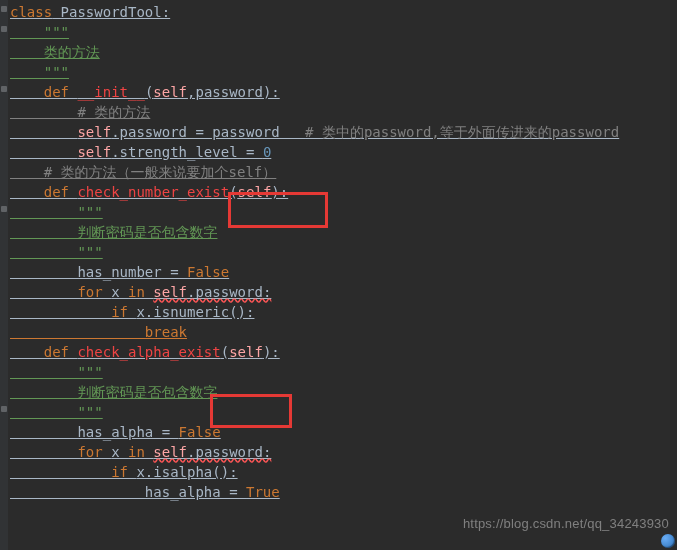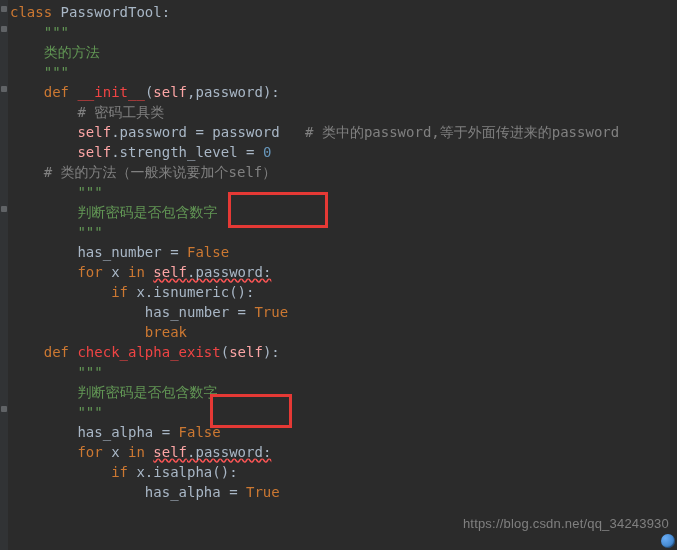--- a/index.html
+++ b/index.html
@@ -11,21 +11,21 @@
       width: 677px;
       height: 550px;
       overflow: hidden;
       position: relative;
     }
     .editor {
       padding: 2px 0 0 10px;
       position: relative;
       color: #a9b7c6;
     }
-    .line { white-space: pre; position: relative; }
+    .line { white-space: pre; position: relative; text-decoration: underline; }
     .kw { color: #cc7832; }
     .fn { color: #ef4444; }
     .cls { color: #a9b7c6; }
     .self { color: #fca5a5; }
     .param { color: #a9b7c6; }
     .docstr { color: #629755; font-style: normal; }
     .cmt { color: #808080; }
     .num { color: #6897bb; }
     .bool { color: #cc7832; }
     .wavy-red { text-decoration: underline wavy #ff5555; text-decoration-skip-ink: none; }
@@ -82,32 +82,32 @@
   <div class="fold-dot" style="top:406px"></div>
 </div>
 
 <div class="editor">
 
 <div class="line"><span class="kw">class</span><span class="cls"> PasswordTool:</span></div>
 <div class="line docstr">    """</div>
 <div class="line docstr">    类的方法</div>
 <div class="line docstr">    """</div>
 <div class="line"><span class="kw">    def </span><span class="fn">__init__</span><span>(</span><span class="self">self</span><span class="param">,password):</span></div>
-<div class="line cmt">        # 密码工具类</div>
+<div class="line cmt">        # 类的方法</div>
 <div class="line"><span>        </span><span class="self">self</span><span>.password = password   </span><span class="cmt"># 类中的password,等于外面传进来的password</span></div>
 <div class="line"><span>        </span><span class="self">self</span><span>.strength_level = </span><span class="num">0</span></div>
 <div class="line"></div>
 <div class="line cmt">    # 类的方法（一般来说要加个self）</div>
+<div class="line"><span class="kw">    def </span><span class="fn">check_number_exist</span><span>(</span><span class="self">self</span><span>):</span></div>
 <div class="line docstr">        """</div>
 <div class="line docstr">        判断密码是否包含数字</div>
 <div class="line docstr">        """</div>
 <div class="line"><span>        has_number = </span><span class="bool">False</span></div>
 <div class="line"><span class="kw">        for </span><span>x </span><span class="kw">in </span><span class="self wavy-red">self</span><span class="wavy-red">.password:</span></div>
 <div class="line"><span class="kw">            if </span><span>x.isnumeric():</span></div>
-<div class="line"><span>                has_number = </span><span class="bool">True</span></div>
 <div class="line kw">                break</div>
 <div class="line"></div>
 <div class="line"><span class="kw">    def </span><span class="fn">check_alpha_exist</span><span>(</span><span class="self">self</span><span>):</span></div>
 <div class="line docstr">        """</div>
 <div class="line docstr">        判断密码是否包含数字</div>
 <div class="line docstr">        """</div>
 <div class="line"><span>        has_alpha = </span><span class="bool">False</span></div>
 <div class="line"><span class="kw">        for </span><span>x </span><span class="kw">in </span><span class="self wavy-red">self</span><span class="wavy-red">.password:</span></div>
 <div class="line"><span class="kw">            if </span><span>x.isalpha():</span></div>
 <div class="line"><span>                has_alpha = </span><span class="bool">True</span></div>

